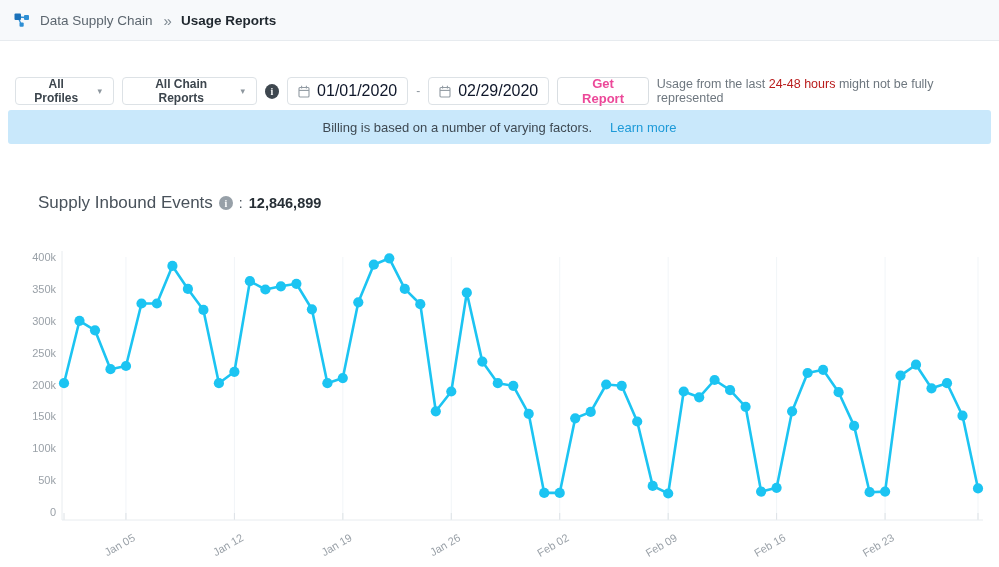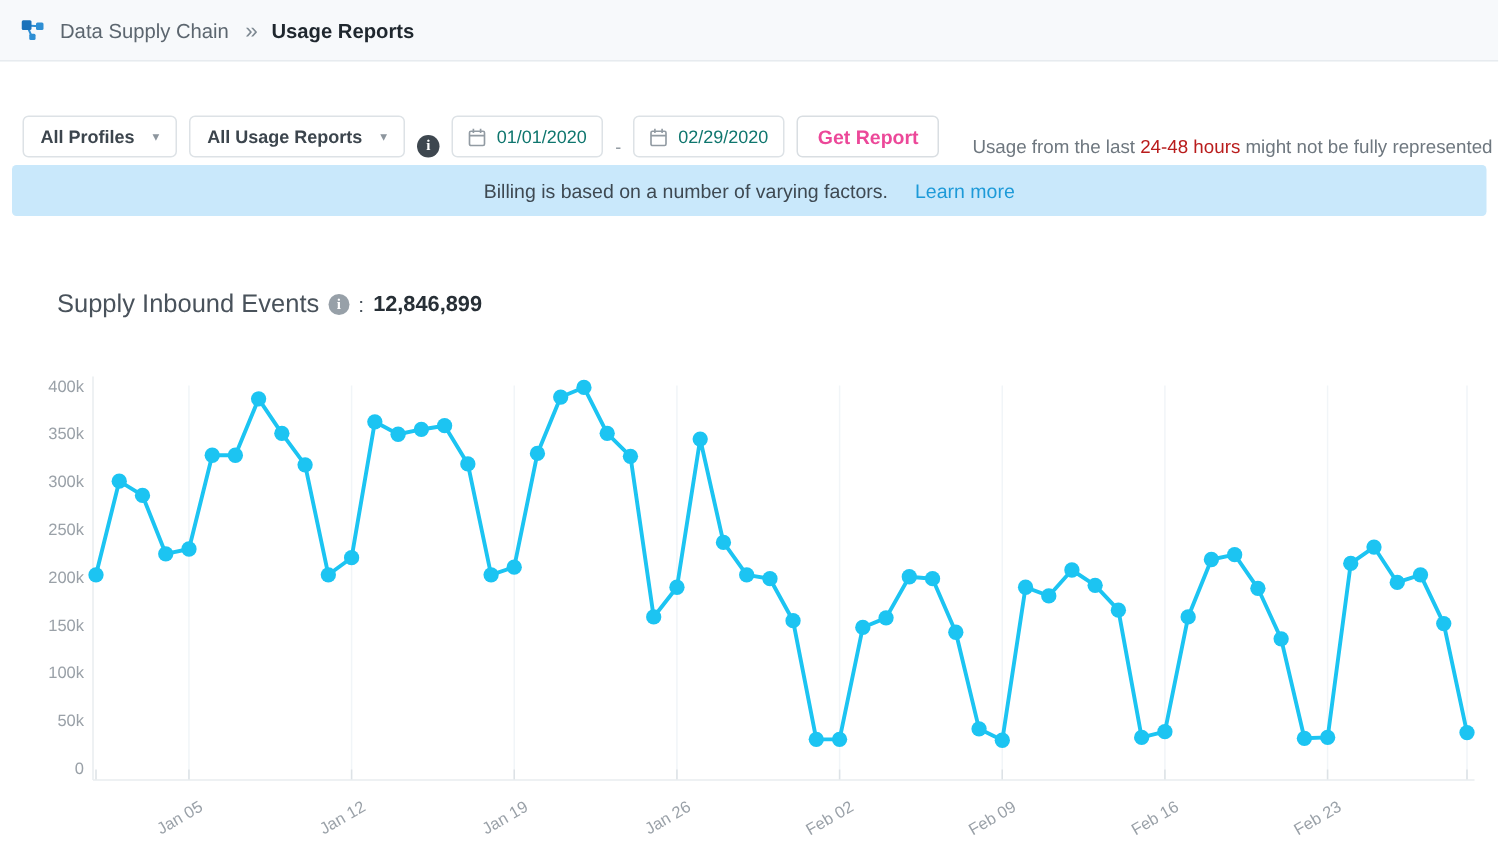--- a/index.html
+++ b/index.html
@@ -12,38 +12,38 @@
   .crumb-bar {
     position:absolute; top:0; left:0; right:0; height:41px;
     background:#f7f9fb; border-bottom:1px solid #e7ebef;
     display:flex; align-items:center; padding-left:14px; gap:9px;
   }
   .crumb-app { font-size:13.5px; color:#5c666f; }
   .crumb-sep { font-size:15px; color:#7d8891; letter-spacing:-2px; padding:0 2px; }
   .crumb-page { font-size:13.5px; color:#1f272e; font-weight:700; }
   
   .toolbar {
-    position:absolute; top:77px; left:15px; right:4px; height:28px;
-    display:flex; align-items:flex-end; gap:8px;
+    position:absolute; top:77px; left:15px; right:14px; height:28px;
+    display:flex; align-items:center; gap:8px;
   }
   .select-btn, .date-box, .report-btn {
     height:28px; background:#fff; border:1px solid #dde2e6; border-radius:4px;
     display:inline-flex; align-items:center; font-family:inherit;
   }
   .select-btn { padding:0 11px; gap:12px; cursor:pointer; }
   .select-btn .lbl { font-size:12px; font-weight:600; color:#3c454d; }
   .caret { font-size:9px; color:#8d969e; }
   .info-dot {
     width:15px; height:15px; border-radius:50%; background:#3e474f; color:#fff;
     font-size:10px; font-weight:700; display:inline-flex; align-items:center;
     justify-content:center; font-family:"Liberation Serif", serif; cursor:pointer;
   }
   .info-dot.gray { background:#97a0a8; width:14px; height:14px; }
   .date-box { padding:0 10px; gap:7px; }
-  .date-box .val { font-size:12px; color:#0f766e; }
+  .date-box .val { font-size:16px; color:#0f172a; }
   .dash { color:#8d969e; font-size:12px; }
   .report-btn { padding:0 13px; color:#ec4899; font-size:13px; font-weight:700;
     cursor:pointer; border-color:#d9dee2; }
   .usage-note { margin-left:auto; font-size:12.5px; color:#6e777f; }
   .usage-note b { font-weight:400; color:#b91c1c; }
   
   .banner {
     position:absolute; top:110px; left:8px; right:8px; height:34px;
     background:#c9e8fb; border-radius:3px;
     display:flex; align-items:center; justify-content:center; gap:18px;
@@ -78,21 +78,21 @@
     <span class="crumb-sep">»</span>
     <span class="crumb-page">Usage Reports</span>
   </header>
 
   <div class="toolbar">
     <button class="select-btn">
       <span class="lbl">All Profiles</span>
       <span class="caret">▾</span>
     </button>
     <button class="select-btn">
-      <span class="lbl">All Usage Reports</span>
+      <span class="lbl">All Chain Reports</span>
       <span class="caret">▾</span>
     </button>
     <span class="info-dot">i</span>
     <div class="date-box">
       <svg width="12" height="13" viewBox="0 0 12 13">
         <rect x="1" y="2.5" width="10" height="9.5" rx="1" fill="none" stroke="#929ba3" stroke-width="1.1"></rect>
         <line x1="3.6" y1="0.8" x2="3.6" y2="3.6" stroke="#929ba3" stroke-width="1.1"></line>
         <line x1="8.4" y1="0.8" x2="8.4" y2="3.6" stroke="#929ba3" stroke-width="1.1"></line>
         <line x1="1" y1="5.4" x2="11" y2="5.4" stroke="#929ba3" stroke-width="1.1"></line>
       </svg>

